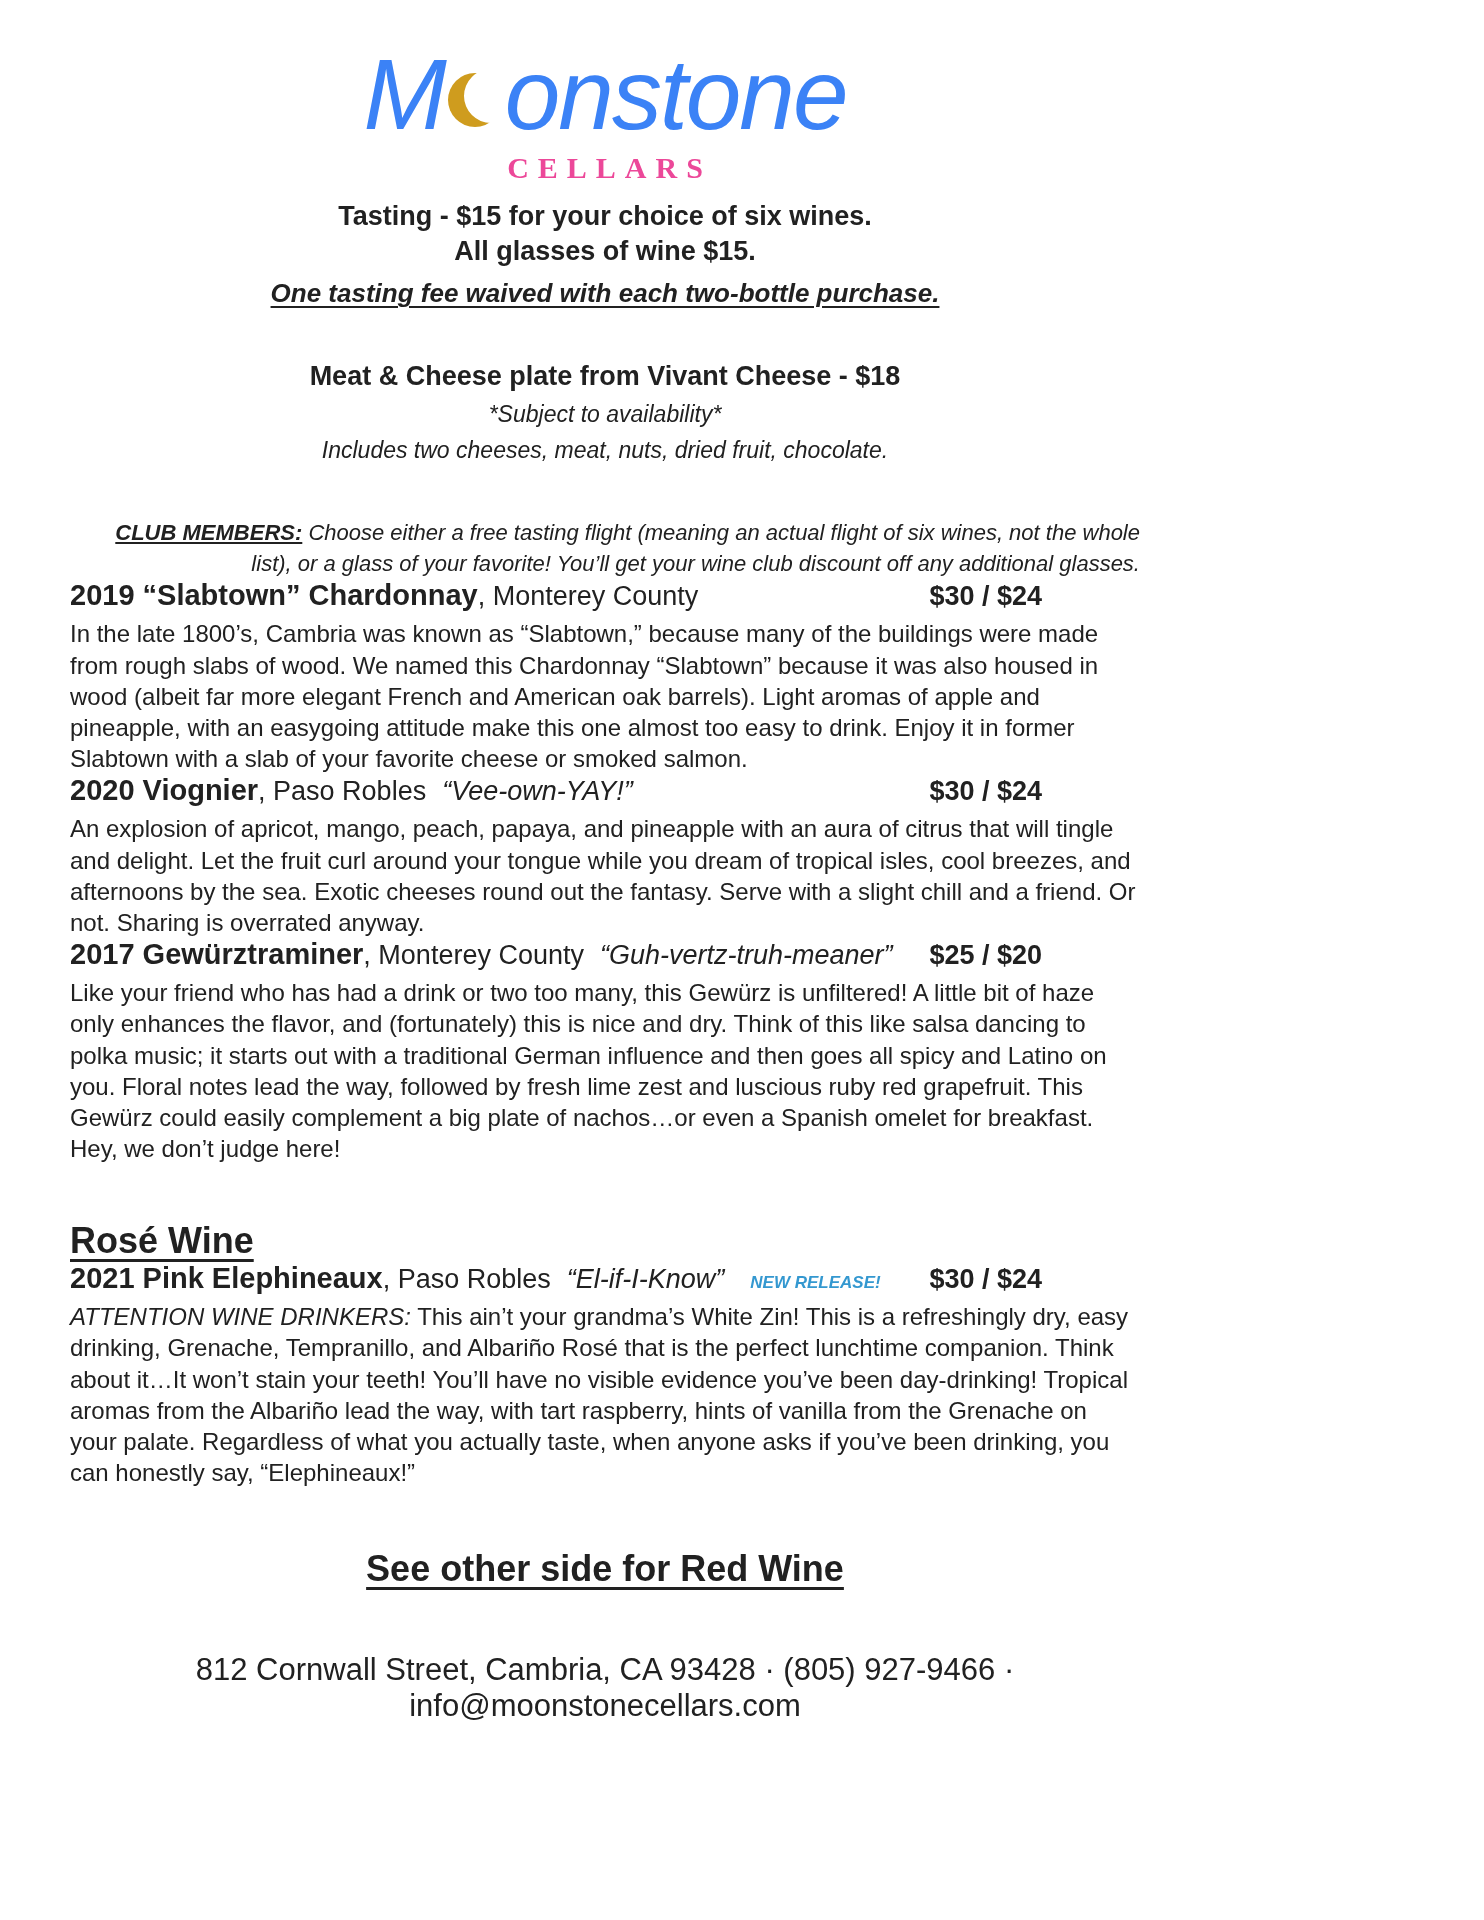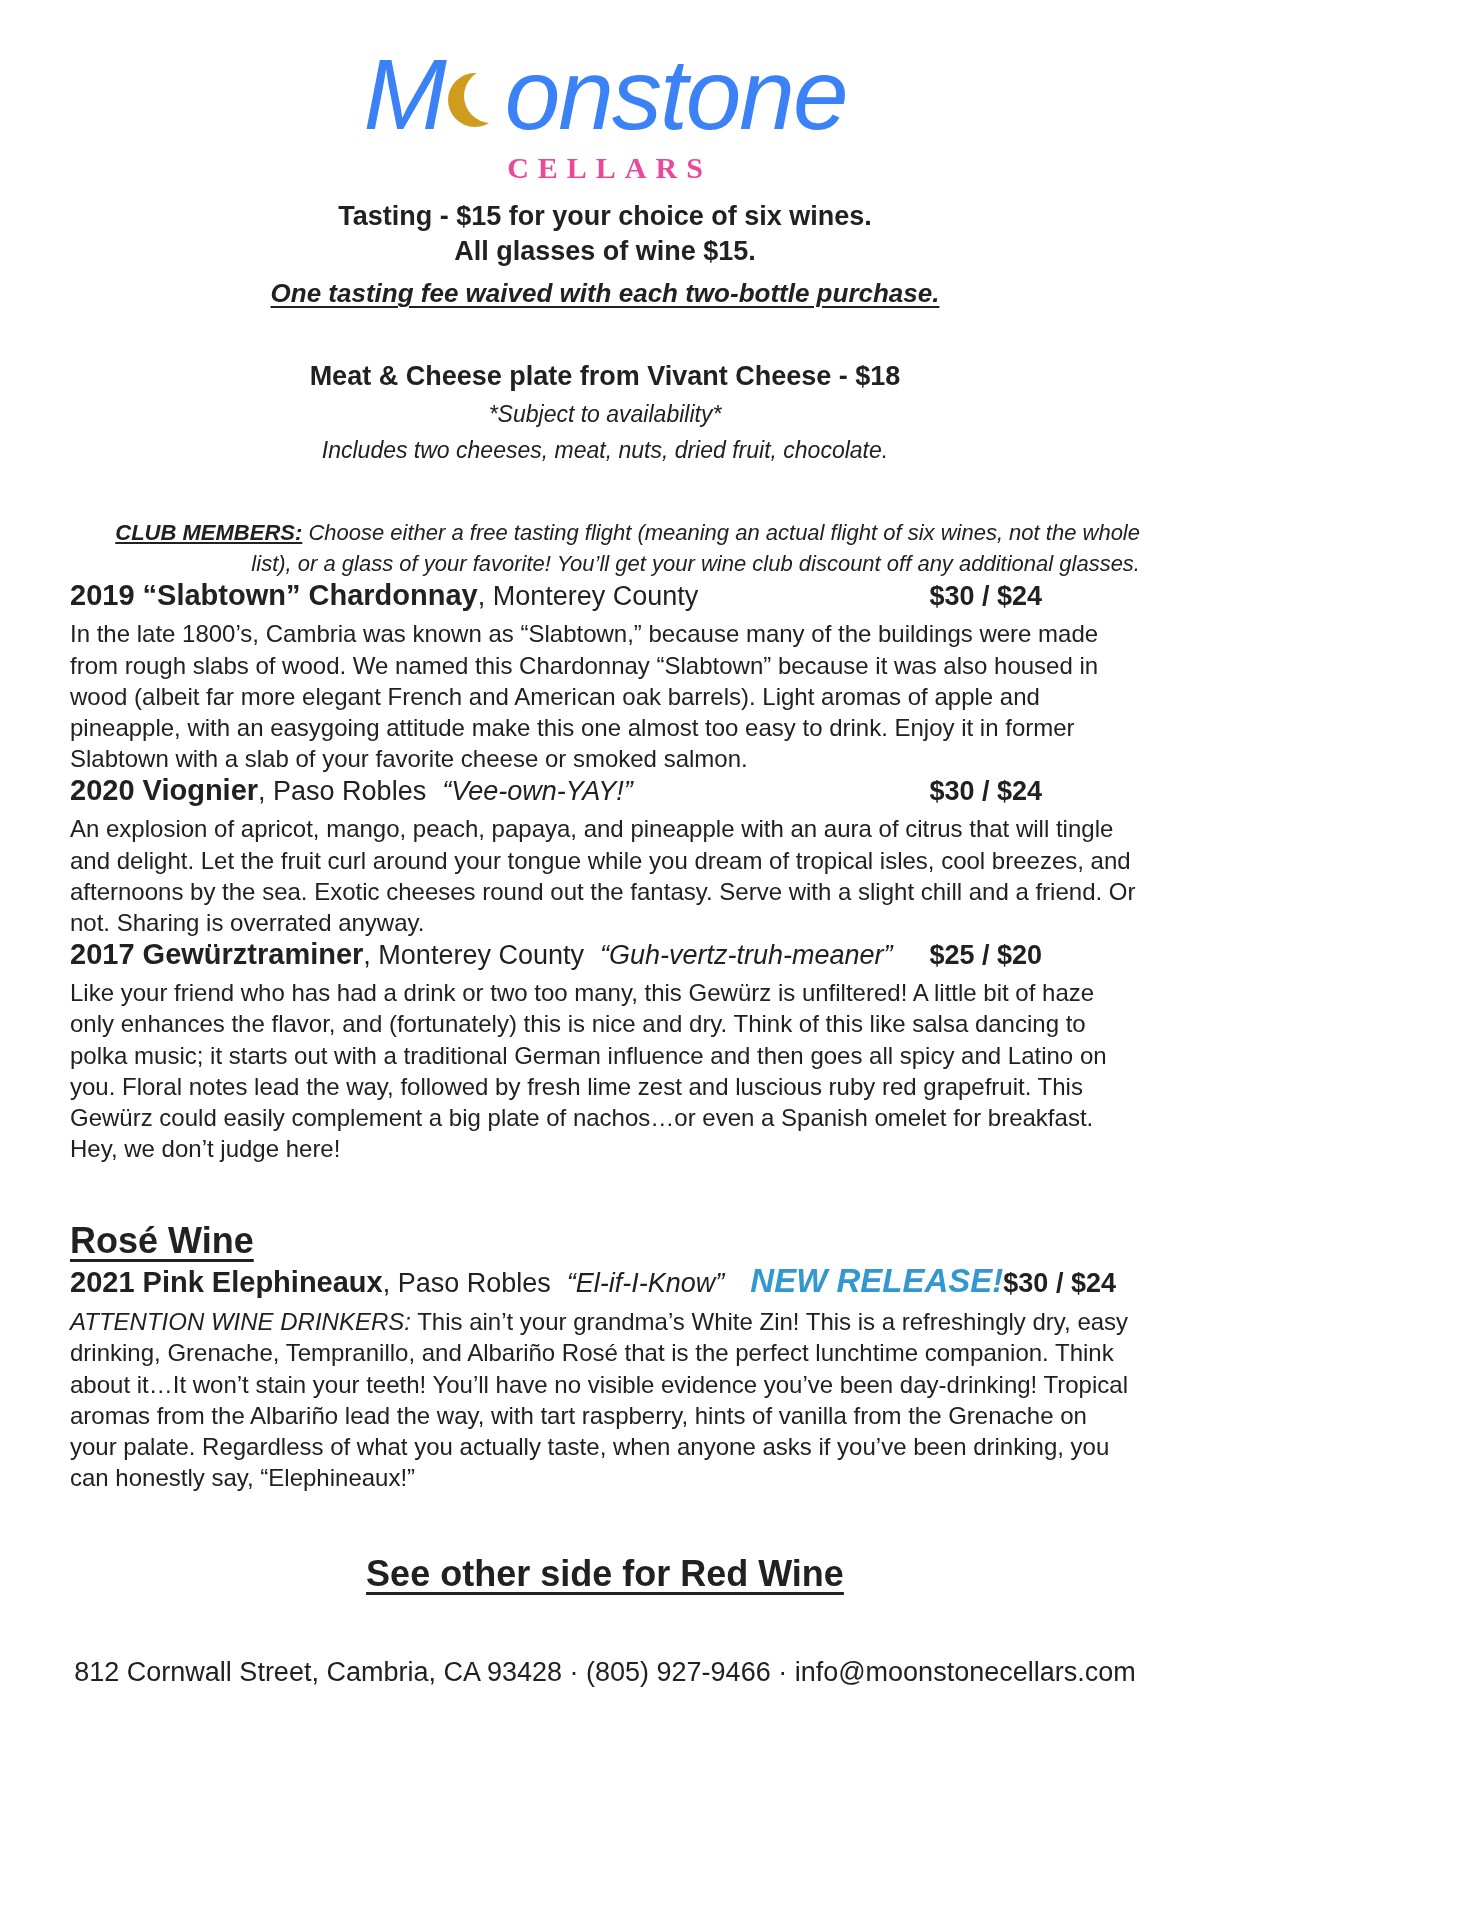--- a/index.html
+++ b/index.html
@@ -72,32 +72,32 @@
     text-decoration: underline; text-underline-offset: 6px; text-decoration-thickness: 3px;
   }
   .price-header { font-weight: bold; font-size: 27px; margin-right: 98px; }
 
   .wine { }
   .wine-head { display: flex; justify-content: space-between; align-items: baseline; }
   .wine-title { white-space: nowrap; }
   .w-name { font-weight: bold; font-size: 29px; }
   .w-region { font-size: 27px; }
   .w-pron { font-style: italic; font-size: 27px; margin-left: 16px; }
-  .w-badge { font-weight: bold; font-style: italic; font-size: 33px; margin-left: 26px; color: #3498d0; }
+  .w-badge { font-weight: bold; font-style: italic; font-size: 17px; margin-left: 26px; color: #3498d0; }
   .w-price { font-weight: bold; font-size: 27px; margin-right: 98px; white-space: nowrap; }
   .w-desc { font-size: 24px; line-height: 1.3; margin: 6px 0 0 0; }
   .w-desc .lead { font-style: italic; }
 
   
   .other-side {
     text-align: center; font-size: 36px; font-weight: bold;
     text-decoration: underline; text-underline-offset: 6px; text-decoration-thickness: 3px;
     margin-top: 60px;
   }
-  .address { text-align: center; font-size: 27px; margin-top: 62px; }
+  .address { text-align: center; font-size: 31px; margin-top: 62px; }
 </style>
 </head>
 <body>
 
 <div class="page">
   <div class="content">
 
     <header class="logo-block">
       <div class="logo-script">
         <span>M</span><span class="crescent"></span><span>onstone</span>

